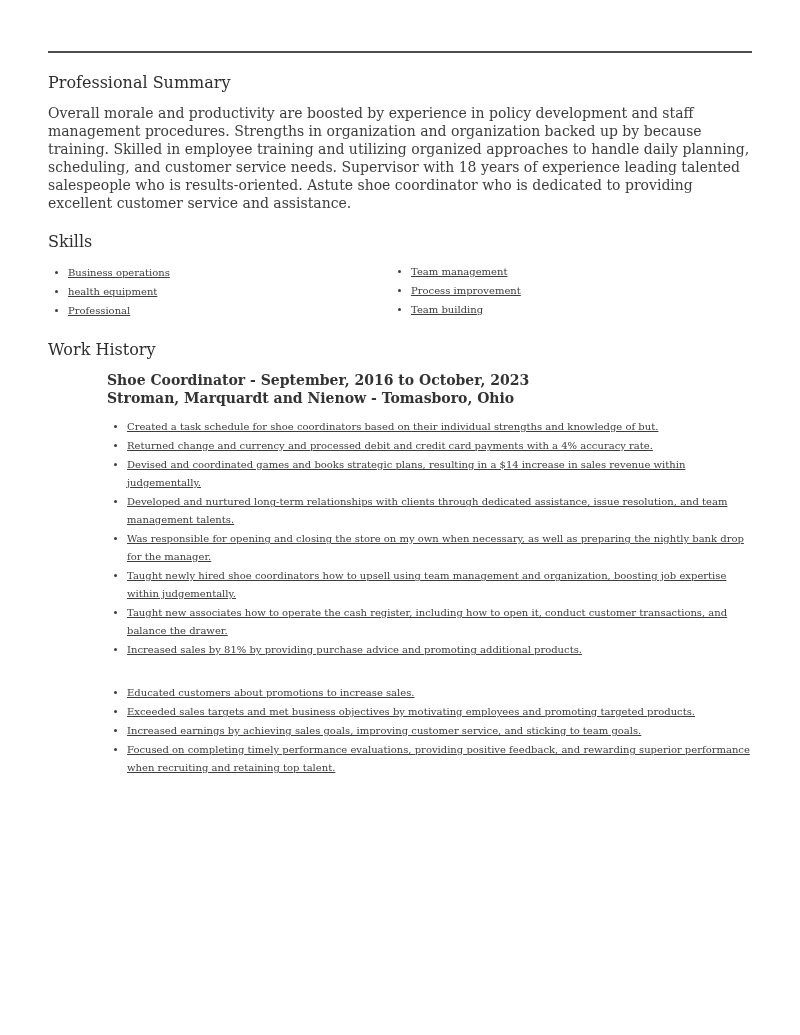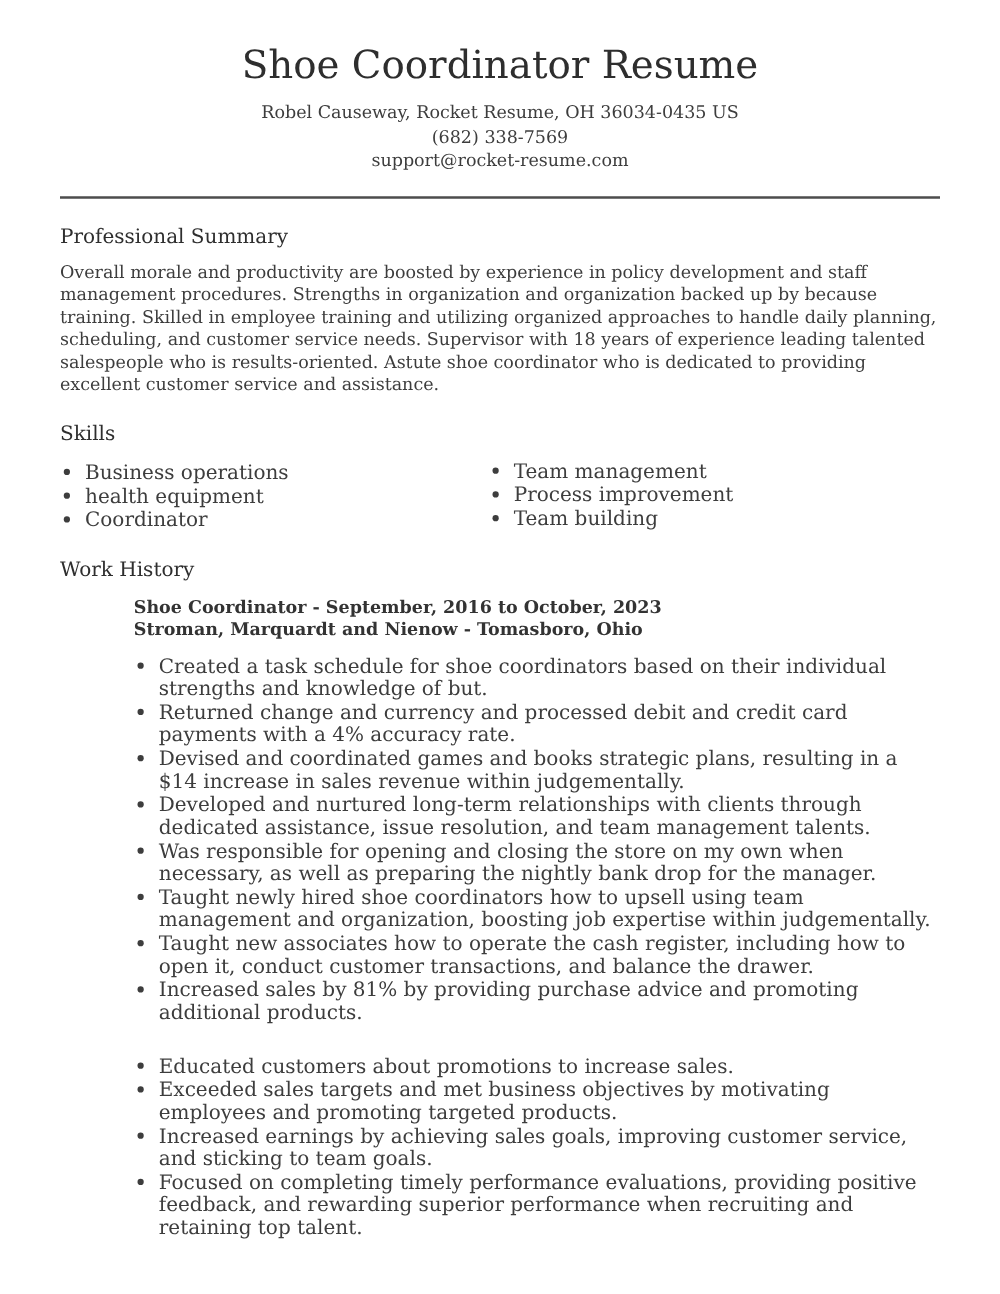--- a/index.html
+++ b/index.html
@@ -51,24 +51,25 @@
     font-size: 14px;
     line-height: 18px;
     color: #3d3d3d;
   }
   ul.bullet-list {
     margin: 0;
     padding-left: 20px;
     list-style-type: disc;
   }
   ul.bullet-list li {
-    font-size: 16px;
+    font-size: 10px;
     line-height: 18px;
     margin: 1px 0;
     color: #3d3d3d;
+    text-decoration: underline;
   }
   ul.skills-list {
     columns: 2;
     column-gap: 2px;
   }
   
   .job { margin-top: 25px; }
   .job:first-of-type { margin-top: 0; }
   .job-header {
     font-size: 14px;
@@ -76,42 +77,34 @@
     line-height: 18.5px;
     color: #333333;
   }
   .job ul.bullet-list { margin-top: 10px; }
 </style>
 </head>
 <body>
 
 <div class="page">
 
-  <header class="resume-header">
-    <h1 class="resume-title">Shoe Coordinator Resume</h1>
-    <div class="contact-block">
-      <div>Robel Causeway, Rocket Resume, OH 36034-0435 US</div>
-      <div>(682) 338-7569</div>
-      <div>support@rocket-resume.com</div>
-    </div>
-  </header>
 
   <hr class="header-divider">
 
   <section>
     <h2 class="section-heading">Professional Summary</h2>
     <p class="summary-text indent">Overall morale and productivity are boosted by experience in policy development and staff management procedures. Strengths in organization and organization backed up by because training. Skilled in employee training and utilizing organized approaches to handle daily planning, scheduling, and customer service needs. Supervisor with 18 years of experience leading talented salespeople who is results-oriented. Astute shoe coordinator who is dedicated to providing excellent customer service and assistance.</p>
   </section>
 
   <section>
     <h2 class="section-heading">Skills</h2>
     <ul class="bullet-list skills-list indent">
       <li>Business operations</li>
       <li>health equipment</li>
-      <li>Coordinator</li>
+      <li>Professional</li>
       <li>Team management</li>
       <li>Process improvement</li>
       <li>Team building</li>
     </ul>
   </section>
 
   <section>
     <h2 class="section-heading">Work History</h2>
 
     <div class="job indent">

